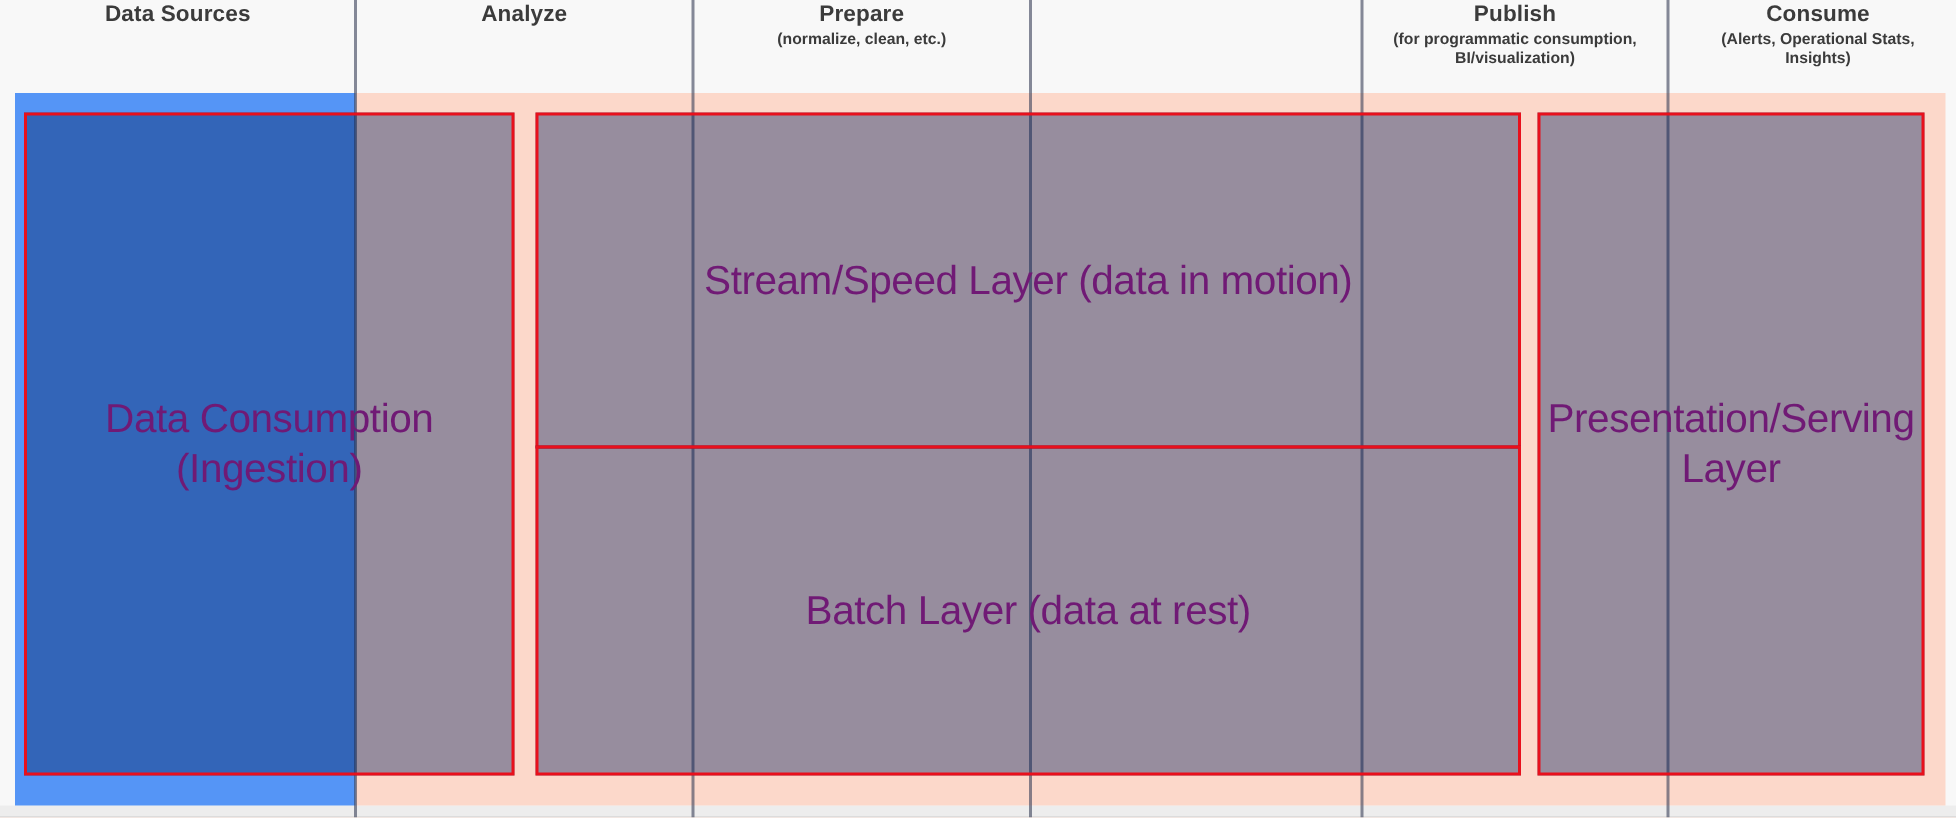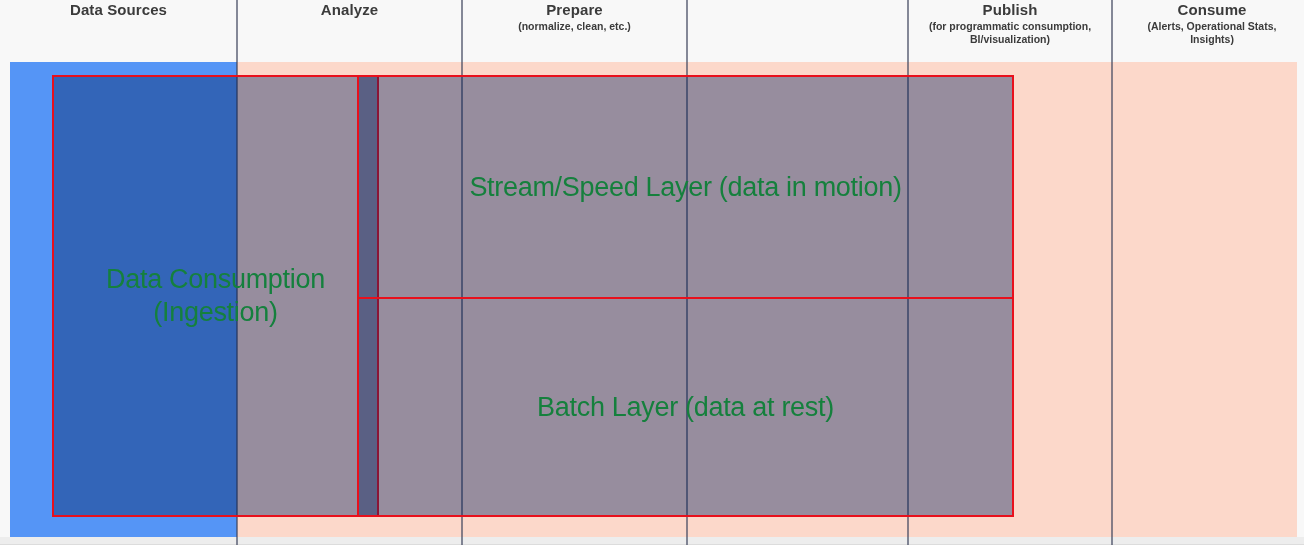--- a/index.html
+++ b/index.html
@@ -63,27 +63,27 @@
   .sub-consume { max-width: 150px; }
 
   
   .layer-box {
     position: absolute;
     background: rgba(0, 30, 92, 0.40);
     border: 2px solid #e8101c;
     z-index: 5;
     display: flex; align-items: center; justify-content: center;
     text-align: center;
-    color: #15803d;
+    color: #701a75;
     font-size: 27px;
     font-weight: 400;
     letter-spacing: -0.3px;
     line-height: 33px;
   }
-  .box-ingestion { left: 16px;  top: 75px;  width: 327px; height: 442px; margin-left: 36px; }
+  .box-ingestion { left: 16px;  top: 75px;  width: 327px; height: 442px; }
   .box-stream    { left: 357px; top: 75px;  width: 657px; height: 224px; }
   .box-batch     { left: 357px; top: 297px; width: 657px; height: 220px; }
   .box-serving   { left: 1025px; top: 75px; width: 258px; height: 442px;
                    padding: 0 14px; }
 </style>
 </head>
 <body>
 
 <div class="stage">
 
@@ -121,14 +121,17 @@
   </div>
 
   <div class="layer-box box-stream">
     <span>Stream/Speed Layer (data in motion)</span>
   </div>
 
   <div class="layer-box box-batch">
     <span>Batch Layer (data at rest)</span>
   </div>
 
+  <div class="layer-box box-serving">
+    <span>Presentation/Serving Layer</span>
+  </div>
 
 </div>
 
 </body></html>

